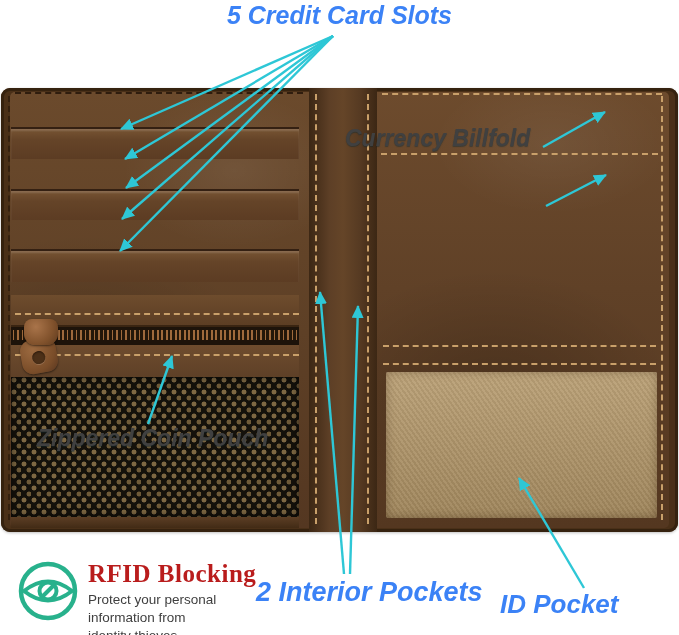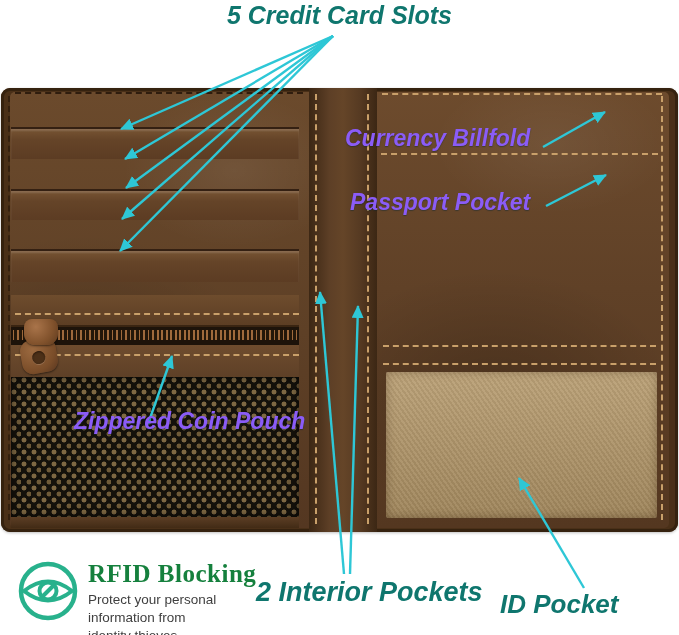--- a/index.html
+++ b/index.html
@@ -1,25 +1,25 @@
 <!DOCTYPE html>
 <html><head>
 <meta charset="utf-8">
 <style>
   html,body{margin:0;padding:0;background:#fff;}
   .stage{position:relative;width:679px;height:635px;background:#ffffff;overflow:hidden;
          font-family:"Liberation Sans",sans-serif;}
 
   
-  .ann{position:absolute;font-weight:700;font-style:italic;color:#0f766e;white-space:nowrap;z-index:6;}
-  .ann.onleather{color:#8b5cf6;text-shadow:0 1px 1px rgba(10,40,50,.45);}
+  .ann{position:absolute;font-weight:700;font-style:italic;color:#3b82f6;white-space:nowrap;z-index:6;}
+  .ann.onleather{color:#404040;text-shadow:0 1px 1px rgba(10,40,50,.45);}
   .title{left:0;right:0;top:1px;text-align:center;font-size:25px;}
   .lbl-currency{left:345px;top:125px;font-size:23px;}
   .lbl-passport{left:350px;top:189px;font-size:23px;}
-  .lbl-coin{left:37px;top:408px;font-size:23px;margin-left:37px;}
+  .lbl-coin{left:37px;top:425px;font-size:23px;}
   .lbl-interior{left:256px;top:577px;font-size:27px;}
   .lbl-idwindow{left:500px;top:589px;font-size:26px;}
 
   
   .wallet{position:absolute;left:1px;top:88px;width:677px;height:444px;background:#4a3018;
           border-radius:9px;box-shadow:inset 0 0 0 3px #35220f,0 1px 3px rgba(0,0,0,.25);z-index:1;}
   .wallet *{position:absolute;}
 
   .p-left{left:9px;top:4px;width:299px;height:436px;border-radius:5px 0 0 5px;
           background:linear-gradient(180deg,#6b4a2c,#5e4026 55%,#543721);}
@@ -73,21 +73,21 @@
         box-shadow:inset 0 0 10px rgba(70,45,20,.45);}
   .fabric .shade{left:0;top:0;width:100%;height:100%;
         background:linear-gradient(180deg,rgba(255,255,255,.10),rgba(0,0,0,.10));}
 
   
   .overlay{position:absolute;left:0;top:0;z-index:5;pointer-events:none;}
 
   
   .rfid-icon{position:absolute;left:16px;top:559px;width:64px;height:64px;z-index:6;}
   .rfid-head{position:absolute;left:88px;top:560px;font-family:"Liberation Serif",serif;
-        font-weight:700;font-size:25px;color:#15803d;letter-spacing:.5px;z-index:6;}
+        font-weight:700;font-size:25px;color:#b91c1c;letter-spacing:.5px;z-index:6;}
   .rfid-desc{position:absolute;left:88px;top:591px;font-size:13.5px;line-height:1.32;
         color:#3f3f3f;white-space:pre-line;z-index:6;}
 </style>
 </head>
 <body>
 
 <div class="stage">
 
   <div class="wallet">
 
@@ -131,21 +131,20 @@
     <div class="stitch-h" style="left:380px;top:65px;width:277px;"></div>
     <div class="stitch-h" style="left:382px;top:257px;width:273px;"></div>
     <div class="stitch-h" style="left:382px;top:275px;width:273px;"></div>
     <div class="fabric">
         <div class="shade"></div>
       </div>
   </div>
 
   <div class="ann title">5 Credit Card Slots</div>
   <div class="ann onleather lbl-currency">Currency Billfold</div>
-  <div class="ann onleather lbl-passport">Passport Pocket</div>
   <div class="ann onleather lbl-coin">Zippered Coin Pouch</div>
   <div class="ann lbl-interior">2 Interior Pockets</div>
   <div class="ann lbl-idwindow">ID Pocket</div>
 
   <svg class="overlay" width="679" height="635" viewBox="0 0 679 635">
     <defs>
       <marker id="ah" markerUnits="userSpaceOnUse" markerWidth="14" markerHeight="12" refX="12" refY="6" orient="auto">
         <path d="M0,0 L13,6 L0,12 Z" fill="#2ec7d6"></path>
       </marker>
     </defs>

